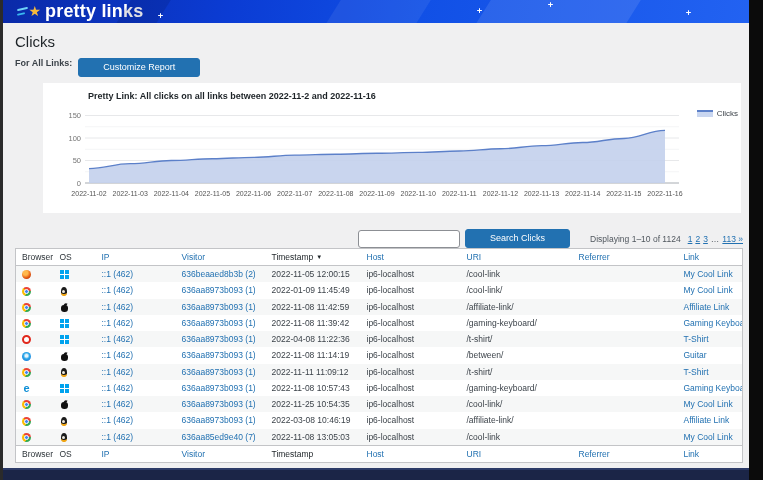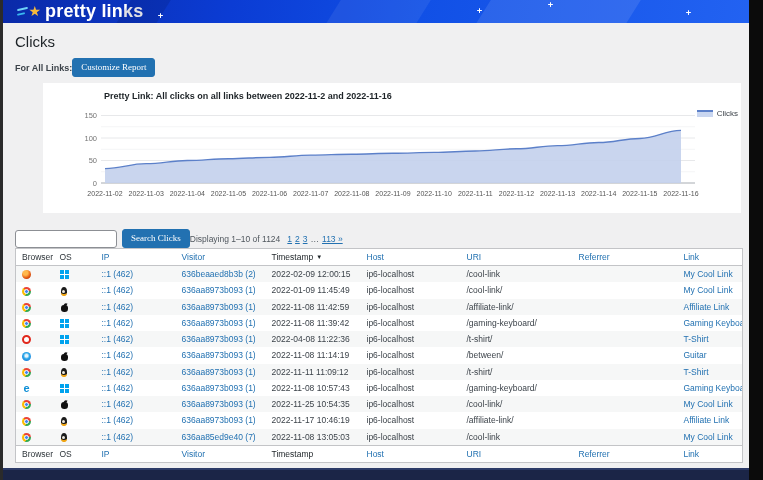--- a/index.html
+++ b/index.html
@@ -32,39 +32,39 @@
   .logo-text { color: #fff; font-size: 18px; font-weight: bold; letter-spacing: .2px; }
 
   
   .right-border { position: absolute; top: 0; right: 0; width: 14px; height: 480px; background: #0b0b0b; z-index: 9; }
   .bottom-bar { position: absolute; left: 0; bottom: 0; width: 763px; height: 12px;
     background: #1b2547; border-top: 2px solid #2c3a67; z-index: 8; }
 
   
   .content { margin: 0 20px 0 12px; }
   h1.page-title { font-size: 15px; font-weight: 500; color: #1d2327; padding: 10px 0 8px; }
-  .report-row { display: flex; align-items: center; margin-bottom: 6px; }
+  .report-row { display: flex; align-items: flex-start; gap: 6px; margin-bottom: 6px; }
   .report-label { font-size: 9px; font-weight: bold; color: #3c434a; }
   .btn { display: inline-block; background: #2271b1; border: 1px solid #2271b1; color: #fff;
-    font-size: 9px; line-height: 1; padding: 4px 8px; border-radius: 3px; cursor: pointer;
-    font-family: Liberation Serif, serif; }
-
-  
-  .chart-panel { position: relative; background: #fff; margin: 4px 2px 16px 28px; padding: 8px 16px 2px; }
+    font-size: 9px; line-height: 1; padding: 4px 24px; border-radius: 3px; cursor: pointer;
+    font-family: Liberation Sans, sans-serif; }
+
+  
+  .chart-panel { position: relative; background: #fff; margin: 4px 2px 16px 28px; padding: 8px 0 2px; }
   .chart-title { font-size: 9px; font-weight: bold; color: #1d2327; margin-left: 45px; margin-bottom: 2px; }
   .chart-legend { position: absolute; top: 26px; right: 3px; display: flex; align-items: center; gap: 4px; }
   .legend-swatch { width: 16px; height: 7px; background: #c9d6f0; border-top: 2px solid #5c80c9; }
   .legend-label { font-size: 8px; color: #3c434a; }
 
   
-  .search-row { display: flex; justify-content: flex-start; align-items: center; margin-top: 12px; }
+  .search-row { display: flex; justify-content: flex-end; align-items: center; margin-top: 12px; }
   .search-left { display: flex; align-items: center; gap: 5px; }
   .search-input { width: 102px; height: 18px; border: 1px solid #8c8f94; border-radius: 3px;
     background: #fff; font-size: 9px; padding: 0 4px; }
-  .paging { font-size: 8.5px; color: #50575e; display: flex; align-items: center; gap: 3px; }
+  .paging { font-size: 8.5px; color: #50575e; display: flex; align-items: center; gap: 3px; padding-left: 20px; }
   .paging a { color: #2271b1; text-decoration: underline; }
   .paging .ellipsis { color: #50575e; }
 
   
   .table-panel { margin-top: 0; }
   table.clicks { width: 100%; border-collapse: collapse; table-layout: fixed;
     background: #fff; border: 1px solid #c3c4c7; }
   table.clicks th, table.clicks td { text-align: left; font-size: 8.5px; padding: 3px 6px;
     vertical-align: middle; white-space: nowrap; overflow: hidden; }
   thead th { border-bottom: 1px solid #c3c4c7; }
@@ -216,21 +216,21 @@
               <th class="col-link"><span>Referrer</span></th>
               <th class="col-link"><span>Link</span></th>
             </tr>
           </thead>
         <tbody>
             <tr>
               <td><span class="bicon icon-firefox"></span></td>
               <td><span class="osicon os-windows"></span></td>
               <td><a class="cell-link" href="#">::1 (462)</a></td>
               <td><a class="cell-link" href="#">636beaaed8b3b (2)</a></td>
-              <td>2022-02-09 12:00:15</td>
+              <td>2022-11-05 12:00:15</td>
               <td>ip6-localhost</td>
               <td>/cool-link</td>
               <td></td>
               <td><a class="cell-link" href="#">My Cool Link</a></td>
             </tr>
             <tr>
               <td><span class="bicon icon-chrome"></span></td>
               <td><span class="osicon os-linux"></span></td>
               <td><a class="cell-link" href="#">::1 (462)</a></td>
               <td><a class="cell-link" href="#">636aa8973b093 (1)</a></td>
@@ -315,21 +315,21 @@
               <td>ip6-localhost</td>
               <td>/cool-link/</td>
               <td></td>
               <td><a class="cell-link" href="#">My Cool Link</a></td>
             </tr>
             <tr>
               <td><span class="bicon icon-chrome"></span></td>
               <td><span class="osicon os-linux"></span></td>
               <td><a class="cell-link" href="#">::1 (462)</a></td>
               <td><a class="cell-link" href="#">636aa8973b093 (1)</a></td>
-              <td>2022-11-17 10:46:19</td>
+              <td>2022-03-08 10:46:19</td>
               <td>ip6-localhost</td>
               <td>/affiliate-link/</td>
               <td></td>
               <td><a class="cell-link" href="#">Affiliate Link</a></td>
             </tr>
             <tr>
               <td><span class="bicon icon-chrome"></span></td>
               <td><span class="osicon os-linux"></span></td>
               <td><a class="cell-link" href="#">::1 (462)</a></td>
               <td><a class="cell-link" href="#">636aa85ed9e40 (7)</a></td>

